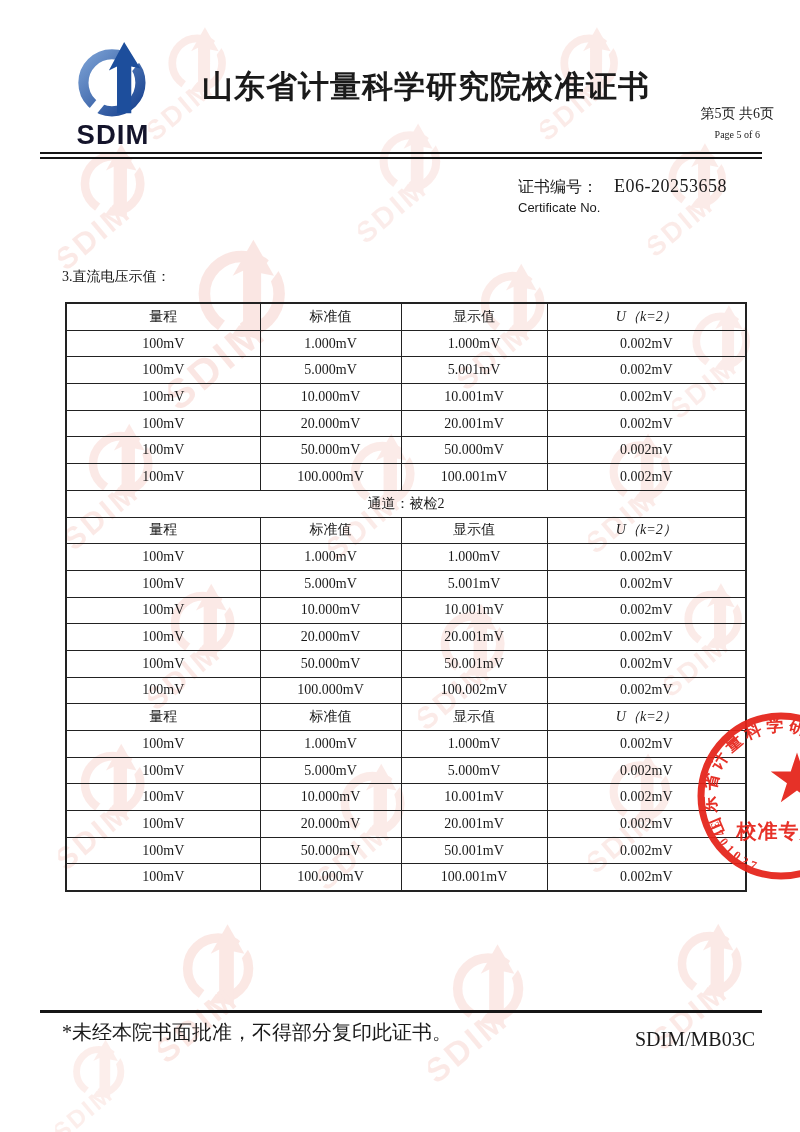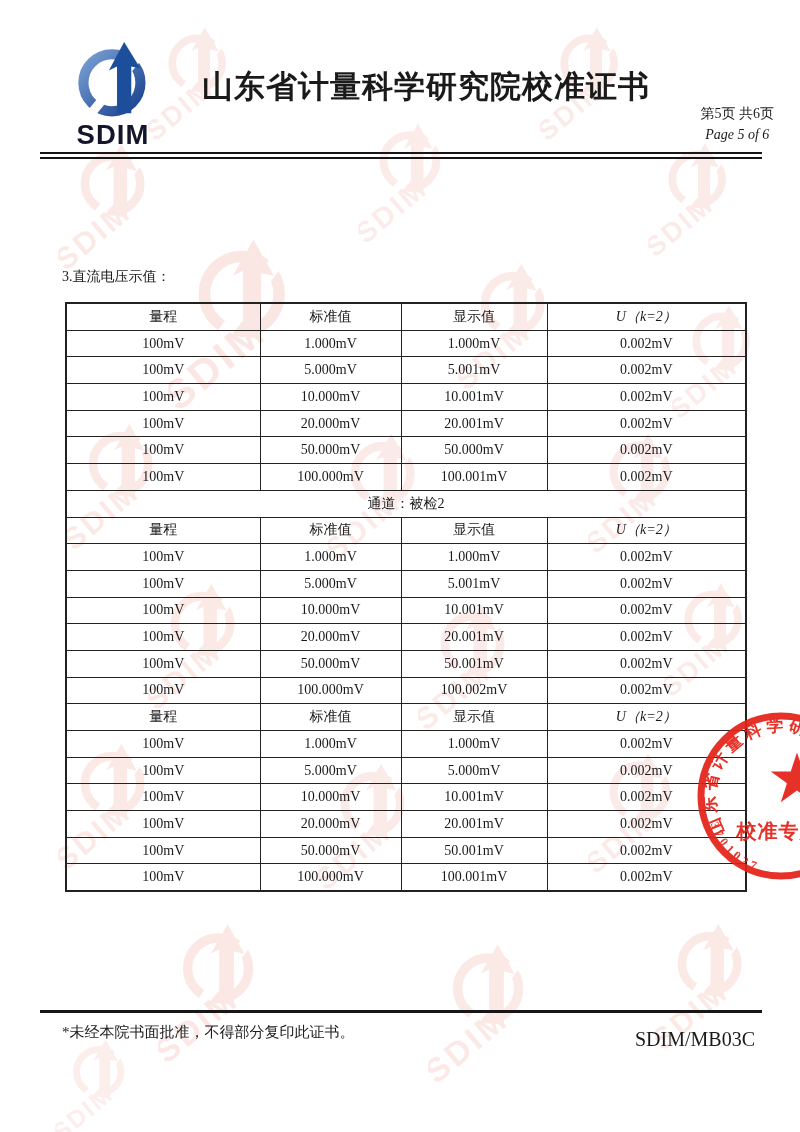--- a/index.html
+++ b/index.html
@@ -9,21 +9,21 @@
   .wm-layer{position:absolute;inset:0;z-index:0;}
   .wm{position:absolute;color:#e4604a;}
   
   .content{position:absolute;inset:0;z-index:1;}
   .logo{position:absolute;left:64px;top:40px;width:104px;height:110px;}
   .titles{position:absolute;left:160px;top:66px;width:490px;text-align:right;}
   .title-zh{font-size:31px;font-weight:bold;letter-spacing:1px;white-space:nowrap;}
   .title-en{font-family:"Liberation Sans",sans-serif;font-size:21px;font-weight:bold;
             margin-top:7px;letter-spacing:.3px;}
   .pageinfo{position:absolute;right:26px;top:103px;text-align:center;font-size:14px;line-height:21px;}
-  .pageinfo .en{font-size:14px;font-style:italic;}
+  .pageinfo .en{font-size:10px;}
   .rule{position:absolute;left:40px;right:38px;top:152px;height:3px;
         border-top:2px solid #161616;border-bottom:2px solid #161616;}
   .cert{position:absolute;left:518px;top:176px;}
   .cert .lab{font-size:16px;}
   .cert .num{font-size:18px;margin-left:16px;letter-spacing:.5px;}
   .cert .en{font-family:"Liberation Sans",sans-serif;font-size:13px;margin-top:2px;}
   .results{position:absolute;left:0;right:0;top:217px;text-align:center;}
   .r-zh{font-family:"DejaVu Sans",sans-serif;font-size:30px;font-weight:bold;
         letter-spacing:26px;padding-left:26px;}
   .r-en{font-family:"Liberation Sans",sans-serif;font-size:16px;margin-top:5px;}
@@ -37,21 +37,21 @@
   
   .stamp{position:absolute;left:681px;top:696px;width:200px;height:200px;z-index:2;opacity:.93;}
   .stamp-ring{fill:none;stroke:#e52218;stroke-width:7px;}
   .stamp-arc{fill:#e52218;font-size:17px;font-weight:bold;letter-spacing:4px;}
   .stamp-star{fill:#e52218;}
   .stamp-center{fill:#e52218;font-size:20px;font-weight:bold;letter-spacing:1px;
                 text-anchor:middle;font-family:"DejaVu Sans",sans-serif;}
   .stamp-num{fill:#e52218;font-size:12px;font-weight:bold;letter-spacing:4px;}
   
   .foot-rule{position:absolute;left:40px;right:38px;top:1010px;border-top:3px solid #161616;}
-  .notes{position:absolute;left:62px;top:1022px;font-size:15px;line-height:21px;}
+  .notes{position:absolute;left:62px;top:1022px;font-size:20px;line-height:21px;}
   .formcode{position:absolute;right:45px;top:1028px;font-size:20px;}
   .defs{position:absolute;width:0;height:0;}
 </style>
 </head>
 <body>
 
 <svg class="defs" aria-hidden="true">
   <defs>
     <symbol id="wmSym" viewBox="0 0 120 155">
       <circle cx="57" cy="48" r="29" fill="none" stroke="currentColor" stroke-width="9"></circle>
@@ -148,20 +148,26 @@
       <div class="title-zh">山东省计量科学研究院校准证书</div>
     </div>
 
     <div class="pageinfo">
       <div class="zh">第5页 共6页</div>
       <div class="en">Page 5 of 6</div>
     </div>
 
     <div class="rule"></div>
 
+    <div class="cert">
+      <div>
+        <span class="lab">证书编号：</span><span class="num">E06-20253658</span>
+      </div>
+      <div class="en">Certificate No.</div>
+    </div>
 
 
     <div class="section">3.直流电压示值：</div>
 
     <table class="cal" id="calTable">
       <colgroup>
           <col style="width:194px">
           <col style="width:141px">
           <col style="width:146px">
           <col style="width:199px">

